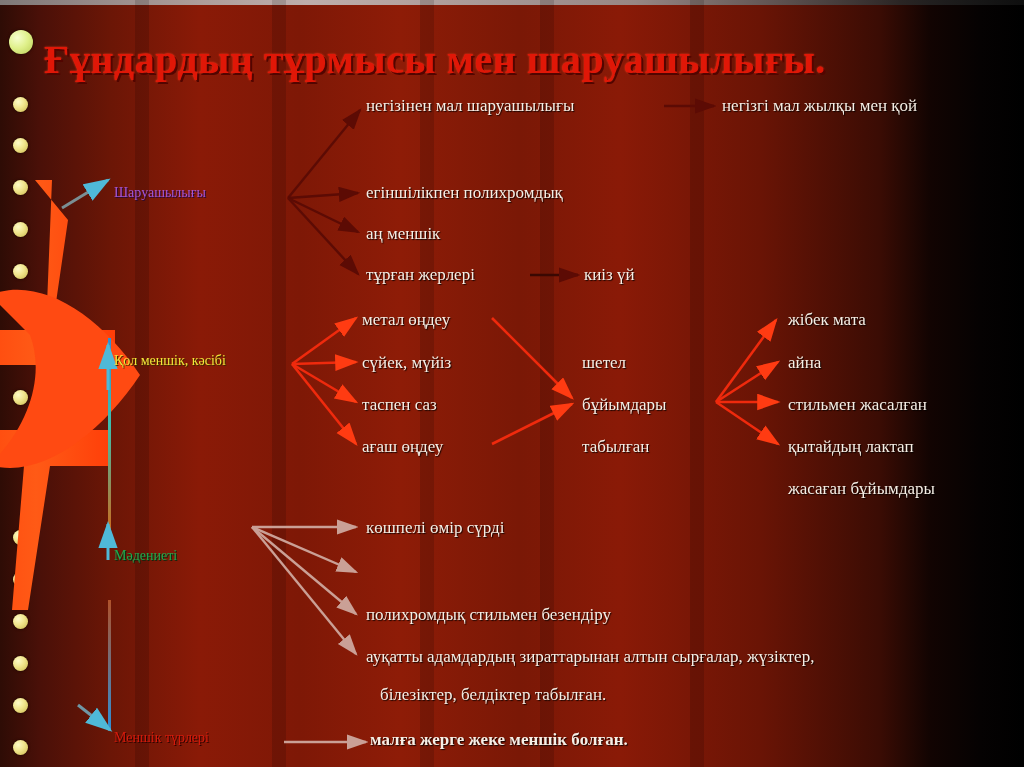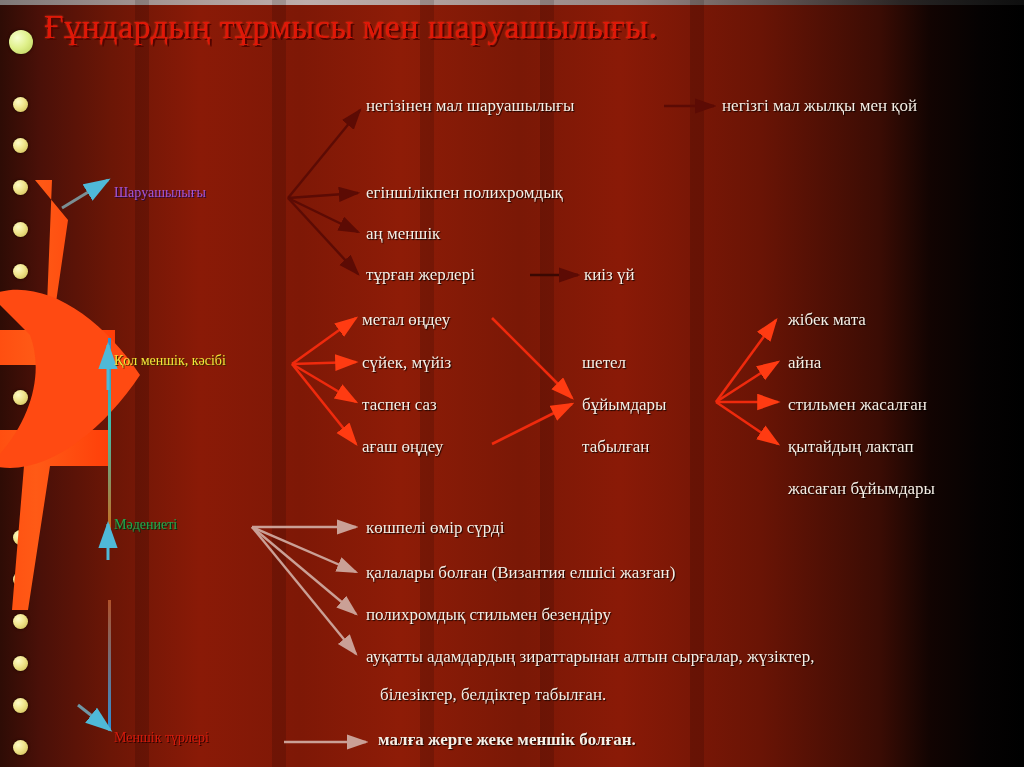--- a/index.html
+++ b/index.html
@@ -33,33 +33,33 @@
   }
   .bullet.big{left:9px;width:24px;height:24px;
     background:radial-gradient(circle at 35% 32%, #f6ffcf 0%, #dff08a 48%, #b9cc55 100%);}
   
   .chevron{position:absolute;left:-60px;top:180px;width:200px;height:430px;}
   
   .vline{position:absolute;width:3px;
     background:linear-gradient(to bottom,#2e8fd6,#3cbfae 45%,#d06a1a 100%);}
   
   .slide-title{
-    position:absolute;left:44px;top:8px;
-    font-size:34px;font-weight:normal;color:#e01707;
+    position:absolute;left:44px;top:36px;
+    font-size:40px;font-weight:bold;color:#e01707;
     letter-spacing:.5px;
     text-shadow:2px 2px 0 #520500, 0 0 2px #ff3b1d;
     white-space:nowrap;
   }
   .node{
     position:absolute;font-size:14px;font-weight:normal;white-space:nowrap;
     text-shadow:1px 1px 1px rgba(0,0,0,.75);
   }
   .node.purple{color:#a355d6;text-shadow:1px 1px 0 #2a0a32;}
   .node.yellow{color:#f2e53a;text-shadow:1px 1px 0 #3a2a00;}
-  .node.green{color:#1eab4e;text-shadow:1px 1px 0 #042a10;}
+  .node.green{color:#1eab4e;text-shadow:1px 1px 0 #042a10;margin-top:31px;}
   .node.red{color:#d61a0c;text-shadow:1px 1px 0 #2a0300;}
   .leaf{
     position:absolute;font-size:17px;color:#f6efe6;white-space:nowrap;
     text-shadow:1px 1px 1px rgba(0,0,0,.8);
     font-family:"Liberation Serif", serif;
   }
   .leaf.bold{font-weight:bold;}
   svg.arrows{position:absolute;left:0;top:0;width:1024px;height:767px;pointer-events:none;}
 </style>
 </head>
@@ -189,21 +189,20 @@
   <div class="leaf" style="left:582px;top:437px">табылған</div>
 
   <div class="leaf" style="left:788px;top:310px">жібек мата</div>
   <div class="leaf" style="left:788px;top:353px">айна</div>
   <div class="leaf" style="left:788px;top:395px">стильмен жасалған</div>
   <div class="leaf" style="left:788px;top:437px">қытайдың лактап</div>
   <div class="leaf" style="left:788px;top:479px">жасаған бұйымдары</div>
 
   <div class="node green" style="left:114px;top:517px">Мәдениеті</div>
   <div class="leaf" style="left:366px;top:518px">көшпелі өмір сүрді</div>
-  <div class="leaf" style="left:366px;top:563px">қалалары болған (Византия  елшісі жазған)</div>
   <div class="leaf" style="left:366px;top:605px">полихромдық стильмен безендіру</div>
   <div class="leaf" style="left:366px;top:647px">ауқатты адамдардың зираттарынан алтын сырғалар, жүзіктер,</div>
   <div class="leaf" style="left:380px;top:685px">білезіктер, белдіктер табылған.</div>
 
   <div class="node red" style="left:114px;top:730px">Меншік түрлері</div>
-  <div class="leaf bold" style="left:378px;top:730px">малға жерге жеке меншік болған.</div>
+  <div class="leaf bold" style="left:370px;top:730px">малға жерге жеке меншік болған.</div>
 
 </div>
 
 </body></html>

